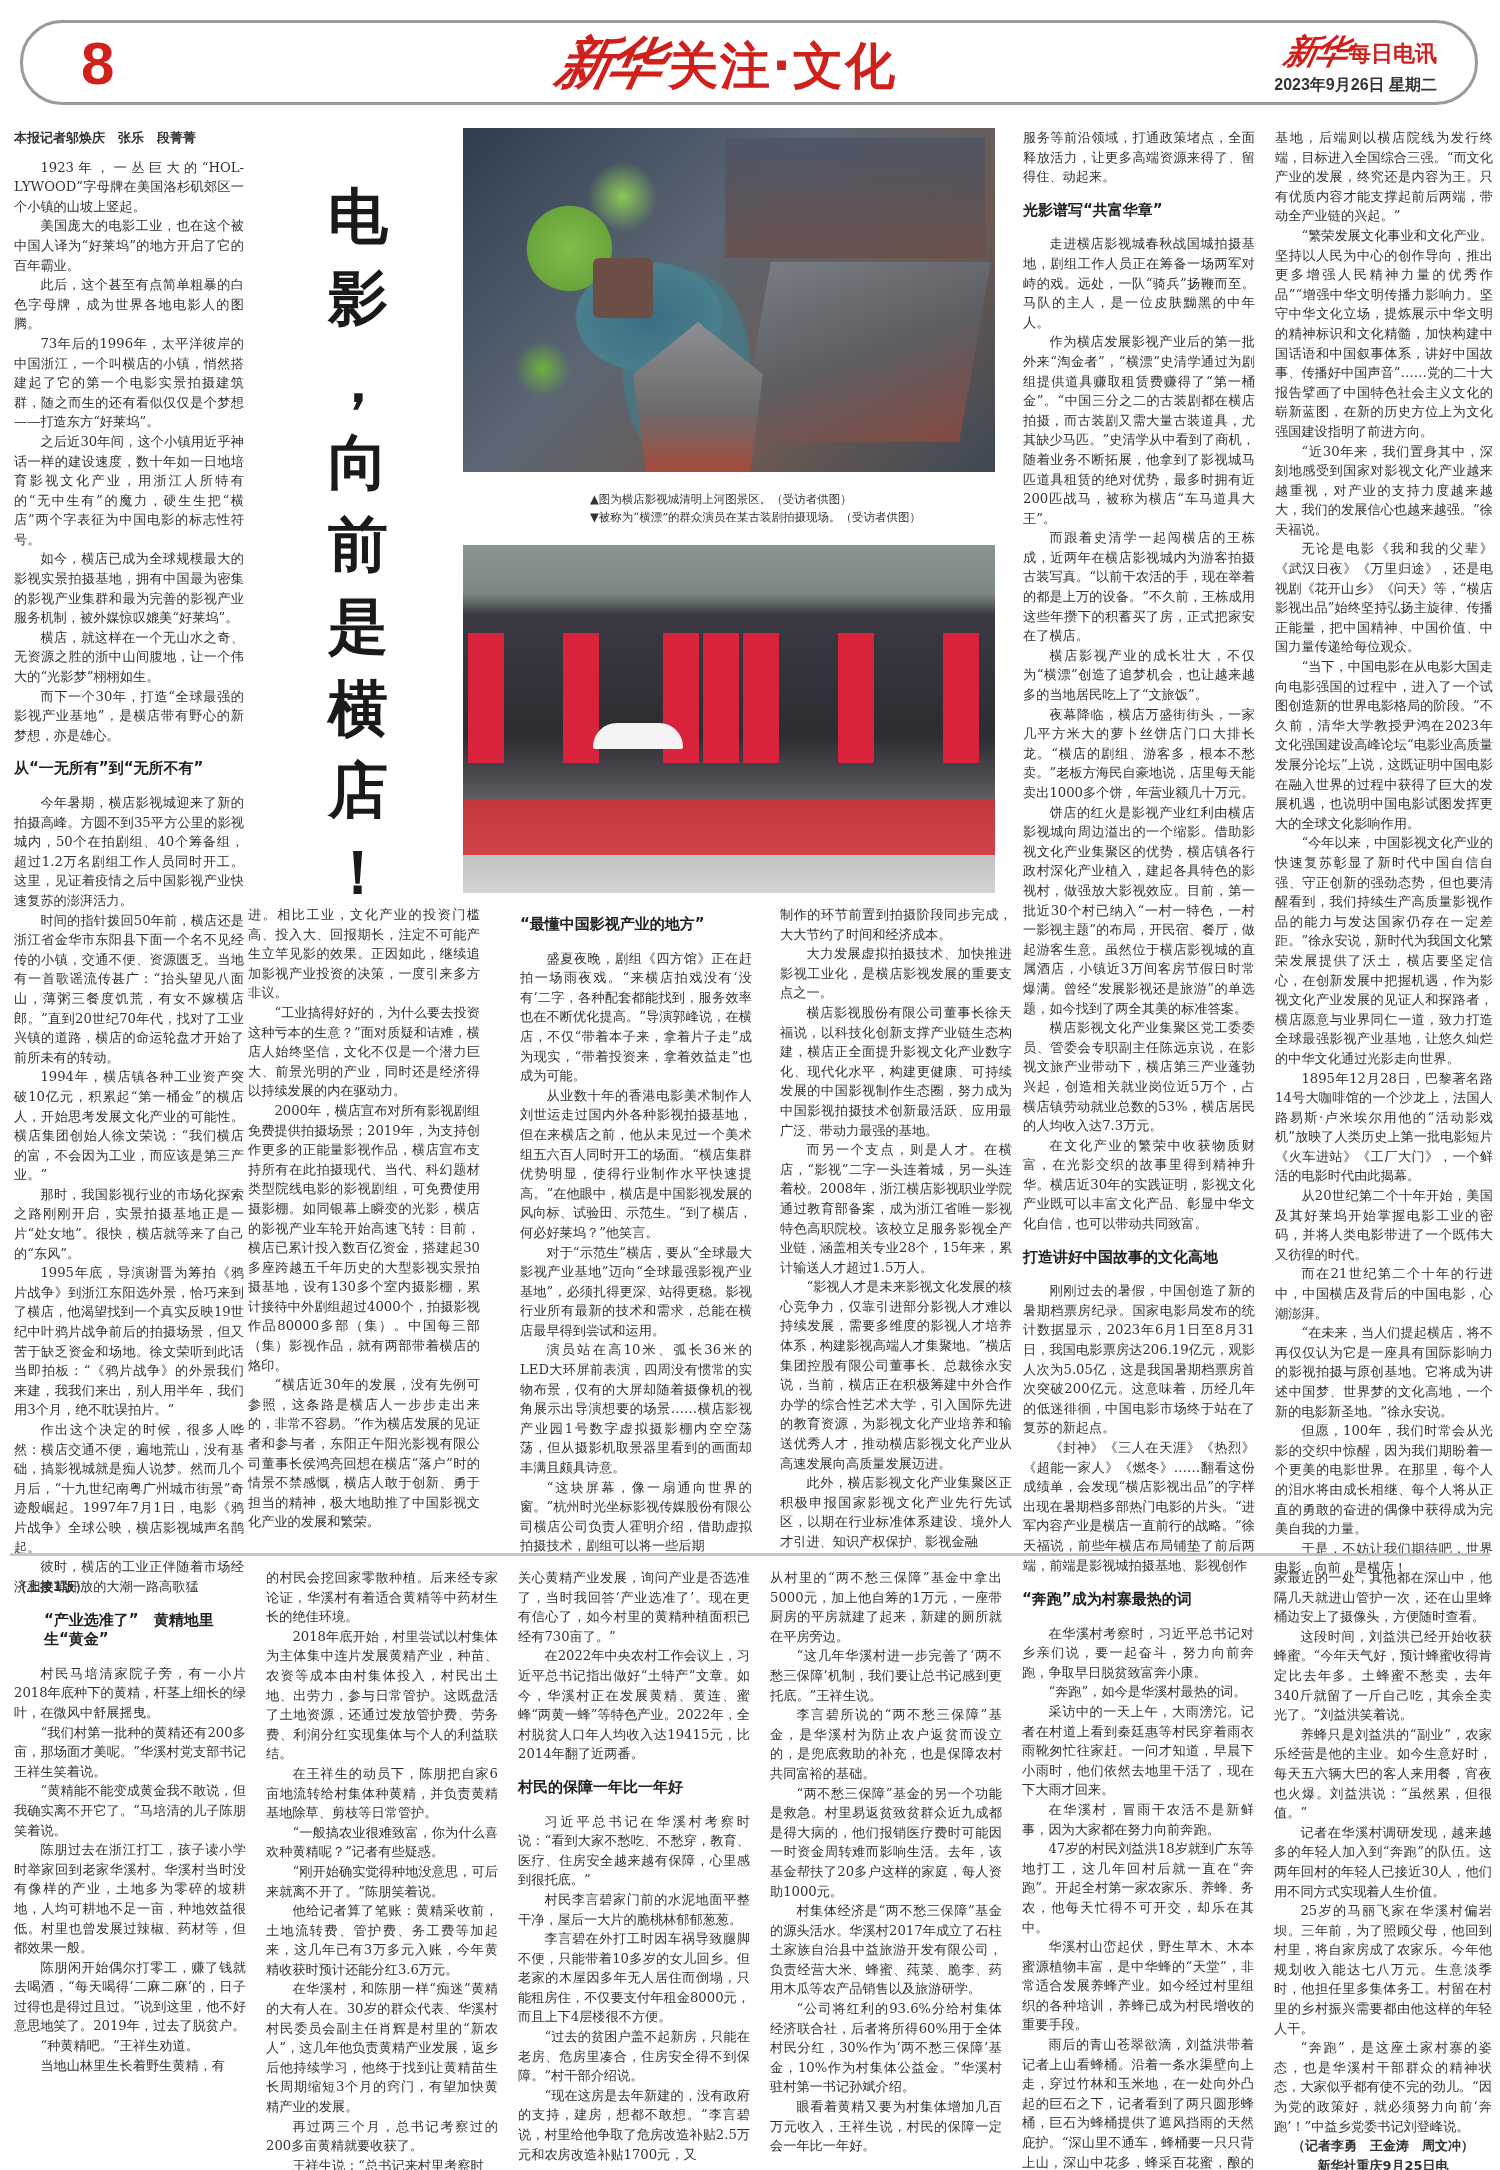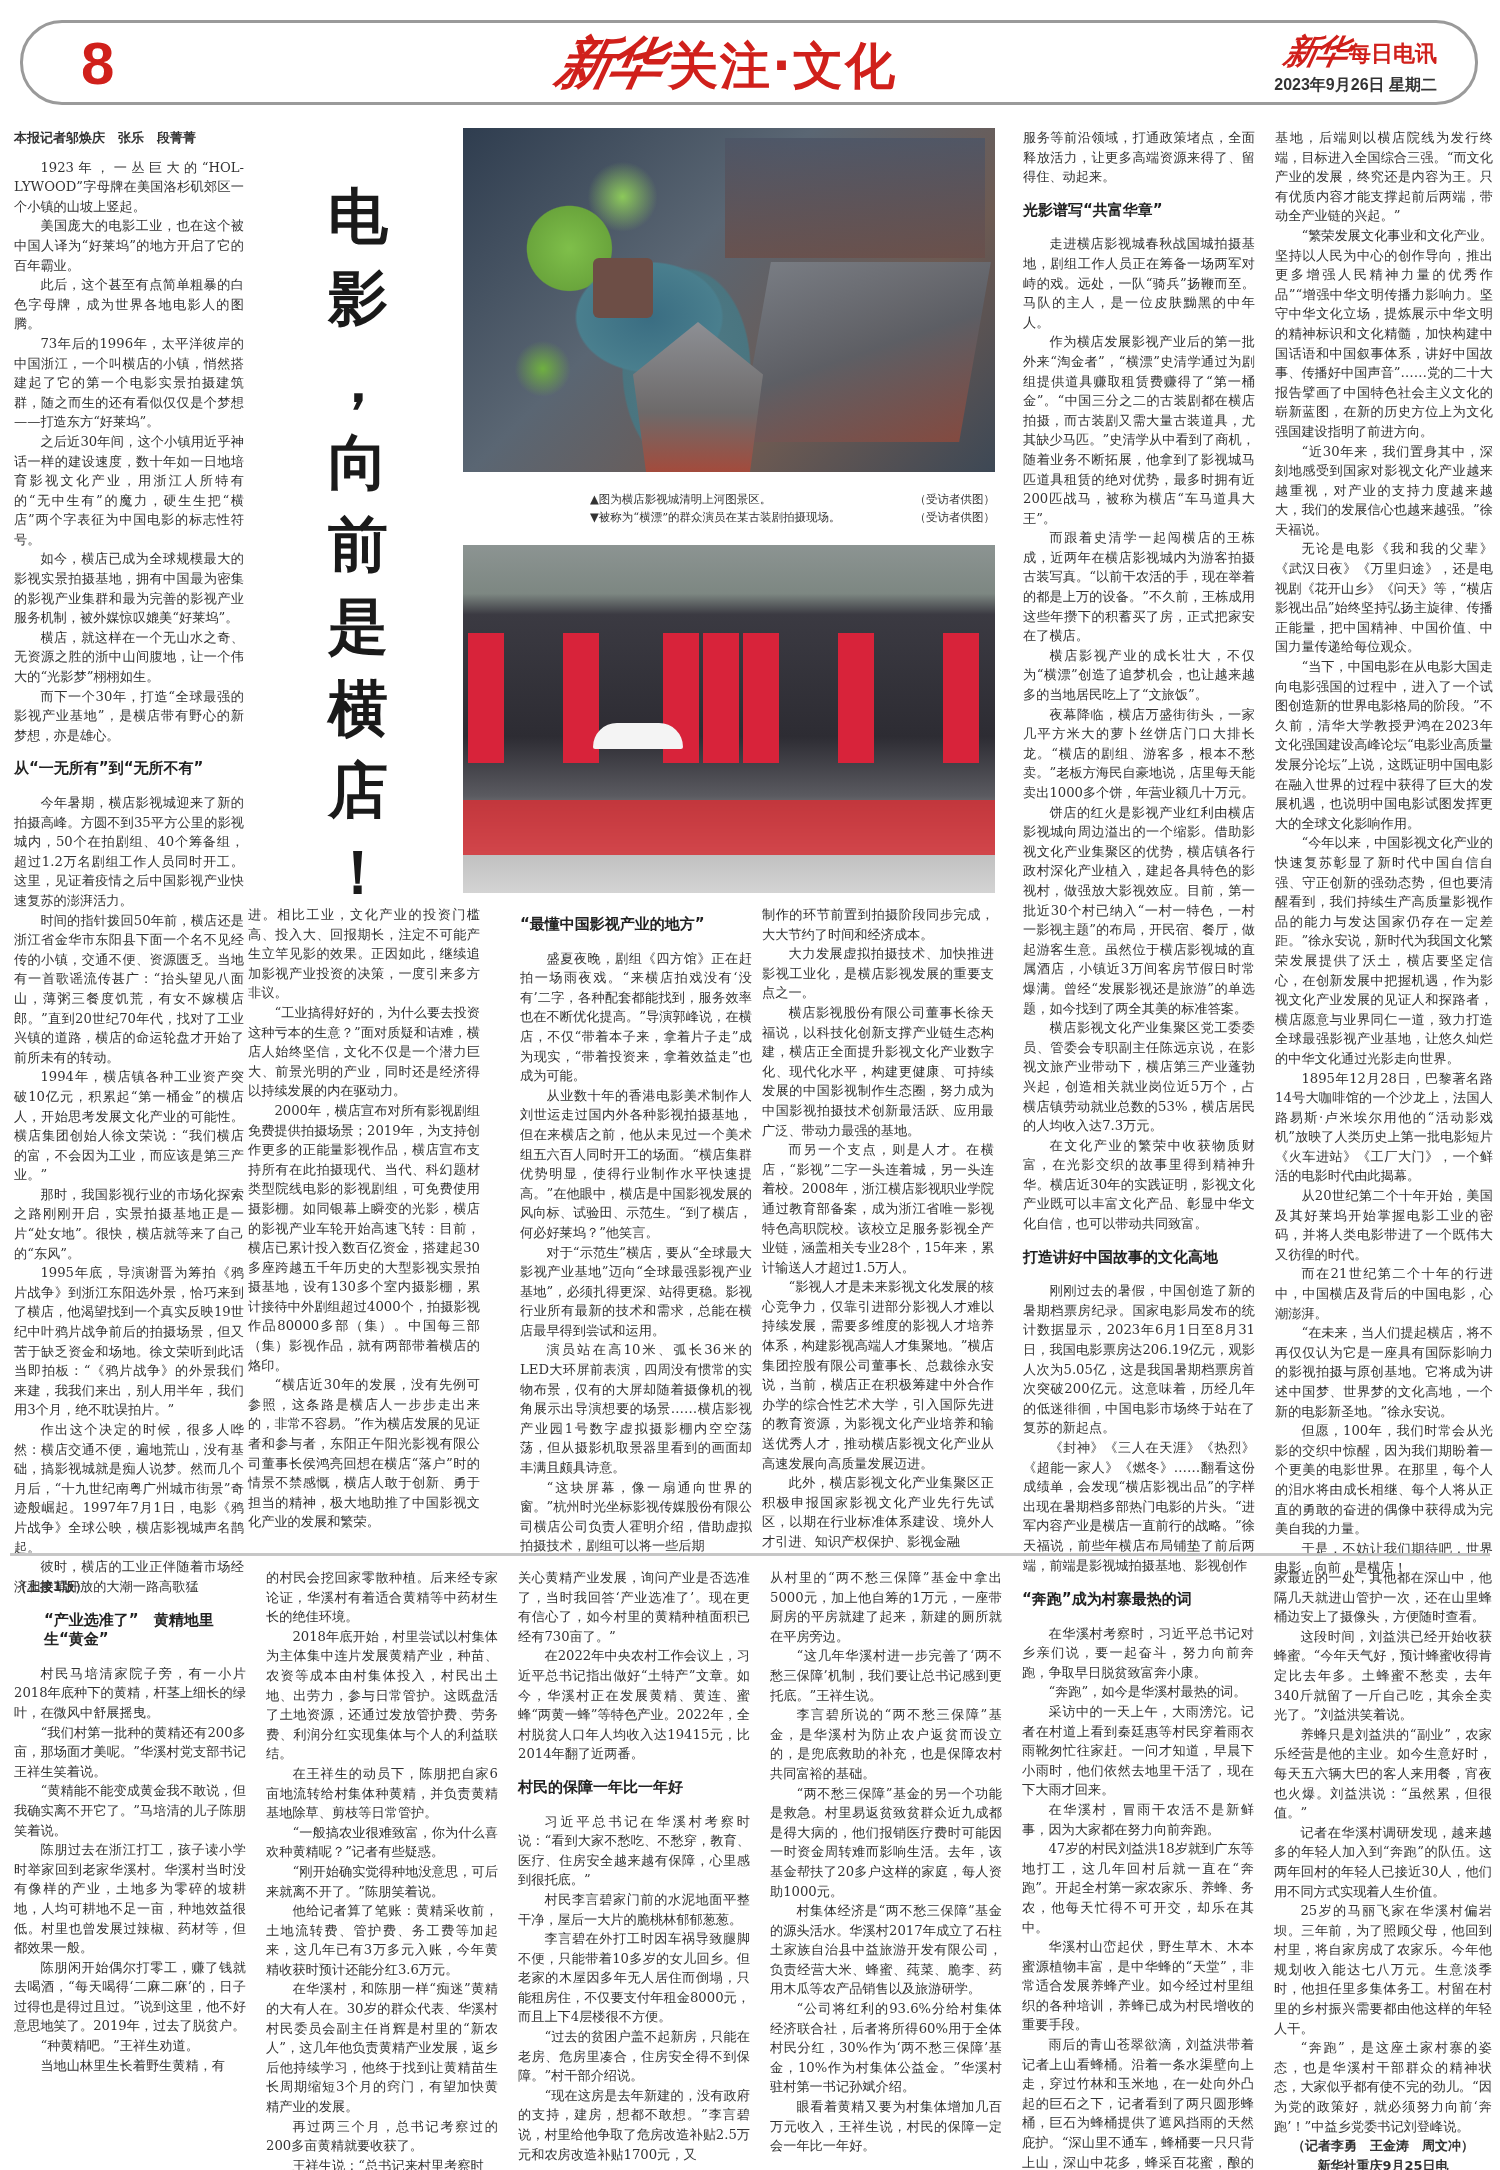--- a/index.html
+++ b/index.html
@@ -71,21 +71,21 @@
     background: linear-gradient(180deg, #8c9492 0%, #7d8782 14%, #3b3a42 20%, #2d2c33 55%, #5a5a60 72%, #bfbfbf 88%, #d4d4d4 100%);
   }
   .photo-bottom .banner { position: absolute; top: 88px; width: 36px; height: 130px; background: #d8233a; }
   .photo-bottom .redwall { position: absolute; left: 0; right: 0; top: 255px; height: 55px; background: #d42f35; opacity: .85; }
   .photo-bottom .umbrella { position: absolute; left: 130px; top: 178px; width: 90px; height: 26px; background: #f4f4f4; border-radius: 45px 45px 4px 4px; }
 
   .caption {
     position: absolute; left: 590px; top: 490px; width: 405px;
     font-family: "DejaVu Serif", serif; font-size: 11.5px; line-height: 18px; color: #333;
   }
-  .caption .row { display: flex; justify-content: space-between; }
+  .caption .row { display: flex; }
 
   .divider { position: absolute; left: 10px; right: 10px; top: 1553px; height: 3px; background: #c7c7c7; }
   .signoff { text-align: center; font-family: "DejaVu Sans", sans-serif; font-weight: bold; font-size: 13px; text-indent: 0 !important; }
 </style>
 </head>
 <body>
 
 <div class="masthead">
   <div class="page-num">8</div>
   <div class="section-title">
@@ -172,21 +172,21 @@
 
 <div class="col" style="left:520px; top:915px; width:232px;">
   <h3 class="subhead" style="margin-top:0;">“最懂中国影视产业的地方”</h3>
   <p>盛夏夜晚，剧组《四方馆》正在赶拍一场雨夜戏。“来横店拍戏没有‘没有’二字，各种配套都能找到，服务效率也在不断优化提高。”导演郭峰说，在横店，不仅“带着本子来，拿着片子走”成为现实，“带着投资来，拿着效益走”也成为可能。</p>
   <p>从业数十年的香港电影美术制作人刘世运走过国内外各种影视拍摄基地，但在来横店之前，他从未见过一个美术组五六百人同时开工的场面。“横店集群优势明显，使得行业制作水平快速提高。”在他眼中，横店是中国影视发展的风向标、试验田、示范生。“到了横店，何必好莱坞？”他笑言。</p>
   <p>对于“示范生”横店，要从“全球最大影视产业基地”迈向“全球最强影视产业基地”，必须扎得更深、站得更稳。影视行业所有最新的技术和需求，总能在横店最早得到尝试和运用。</p>
   <p>演员站在高10米、弧长36米的LED大环屏前表演，四周没有惯常的实物布景，仅有的大屏却随着摄像机的视角展示出导演想要的场景……横店影视产业园1号数字虚拟摄影棚内空空荡荡，但从摄影机取景器里看到的画面却丰满且颇具诗意。</p>
   <p>“这块屏幕，像一扇通向世界的窗。”杭州时光坐标影视传媒股份有限公司横店公司负责人霍明介绍，借助虚拟拍摄技术，剧组可以将一些后期</p>
 </div>
 
-<div class="col" style="left:762px; top:905px; width:232px;">
+<div class="col" style="left:780px; top:905px; width:232px;">
   <p class="noindent">制作的环节前置到拍摄阶段同步完成，大大节约了时间和经济成本。</p>
   <p>大力发展虚拟拍摄技术、加快推进影视工业化，是横店影视发展的重要支点之一。</p>
   <p>横店影视股份有限公司董事长徐天福说，以科技化创新支撑产业链生态构建，横店正全面提升影视文化产业数字化、现代化水平，构建更健康、可持续发展的中国影视制作生态圈，努力成为中国影视拍摄技术创新最活跃、应用最广泛、带动力最强的基地。</p>
   <p>而另一个支点，则是人才。在横店，“影视”二字一头连着城，另一头连着校。2008年，浙江横店影视职业学院通过教育部备案，成为浙江省唯一影视特色高职院校。该校立足服务影视全产业链，涵盖相关专业28个，15年来，累计输送人才超过1.5万人。</p>
   <p>“影视人才是未来影视文化发展的核心竞争力，仅靠引进部分影视人才难以持续发展，需要多维度的影视人才培养体系，构建影视高端人才集聚地。”横店集团控股有限公司董事长、总裁徐永安说，当前，横店正在积极筹建中外合作办学的综合性艺术大学，引入国际先进的教育资源，为影视文化产业培养和输送优秀人才，推动横店影视文化产业从高速发展向高质量发展迈进。</p>
   <p>此外，横店影视文化产业集聚区正积极申报国家影视文化产业先行先试区，以期在行业标准体系建设、境外人才引进、知识产权保护、影视金融</p>
 </div>
 
 <div class="col" style="left:1023px; top:128px; width:232px;">
   <p class="noindent">服务等前沿领域，打通政策堵点，全面释放活力，让更多高端资源来得了、留得住、动起来。</p>

